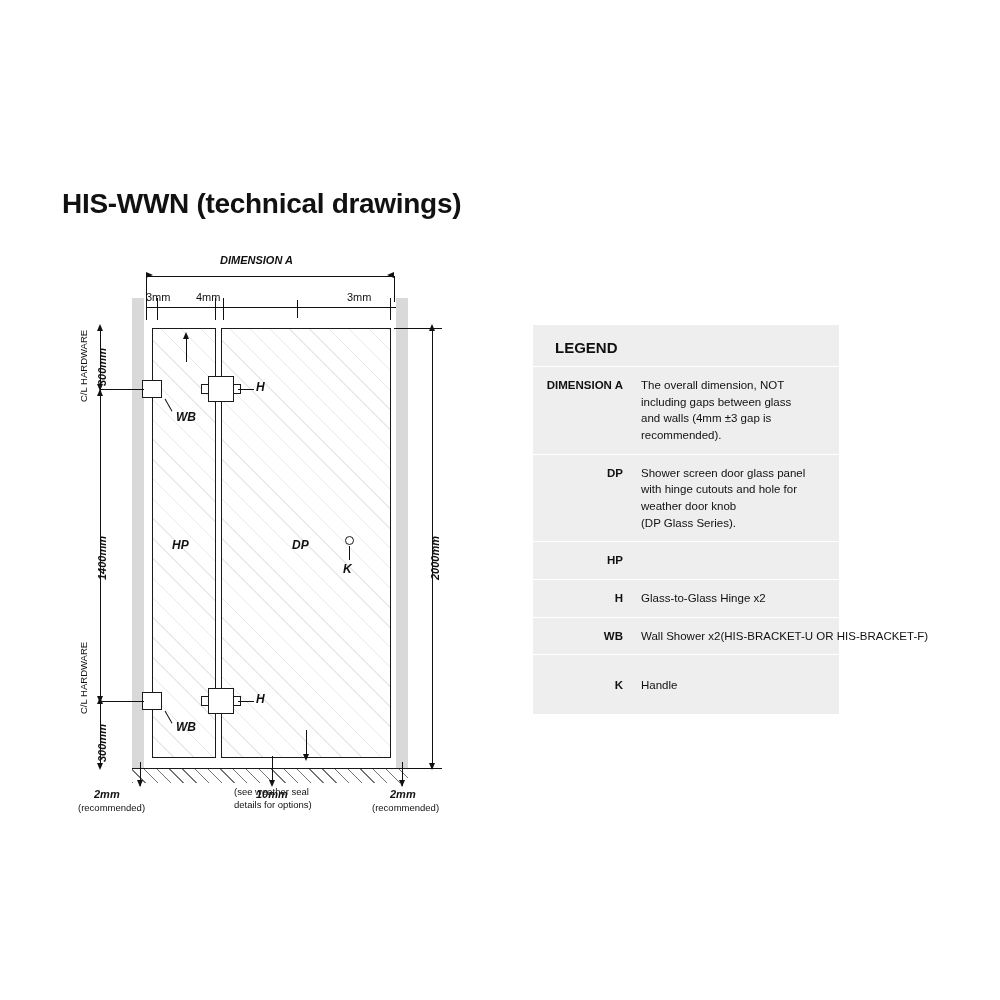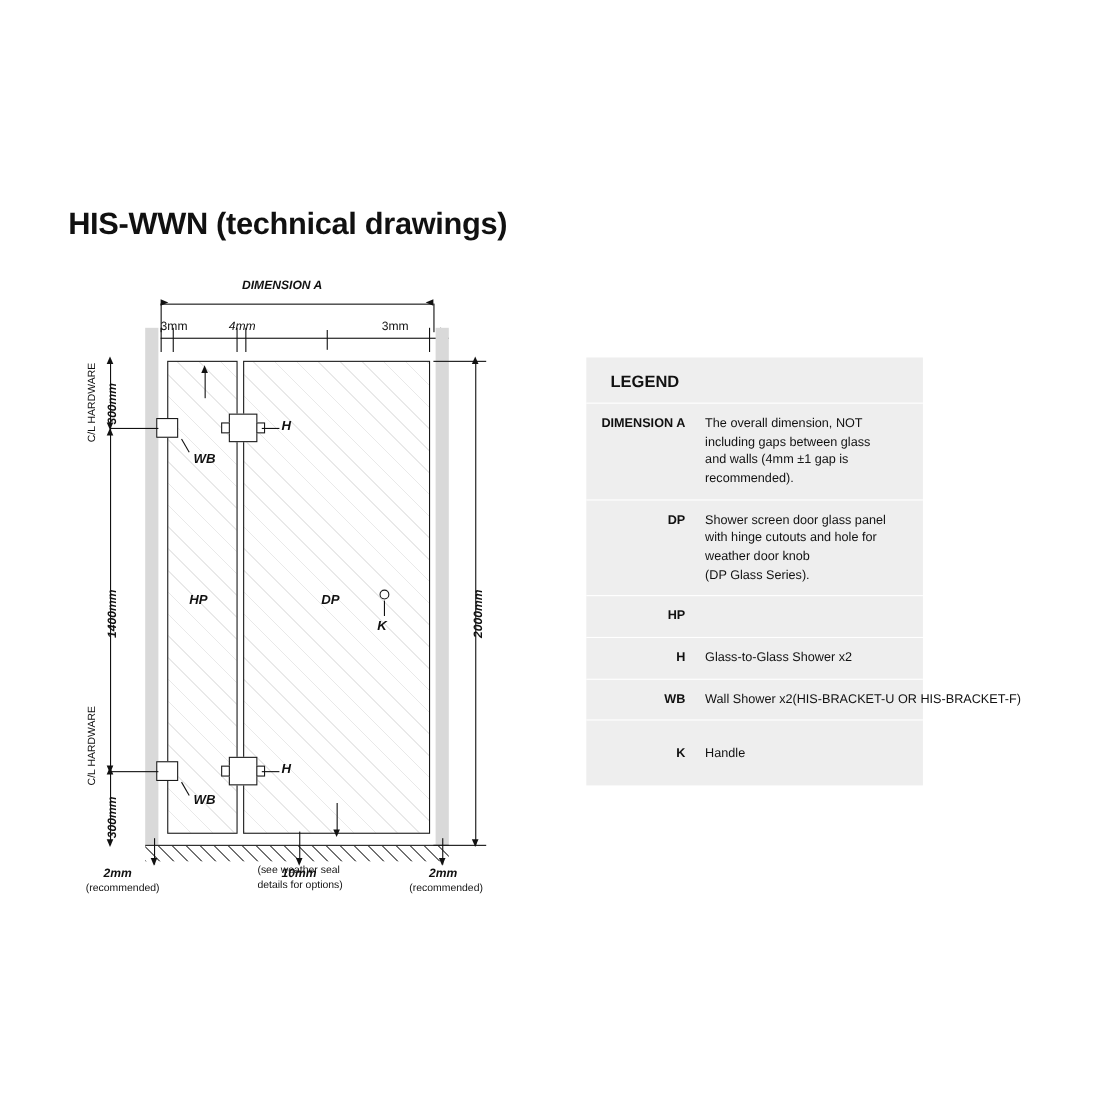--- a/index.html
+++ b/index.html
@@ -150,21 +150,21 @@
     <div class="dim h" style="left:86px;top:57px;width:262px;"></div>
     <div class="ext v" style="left:86px;top:48px;height:22px;"></div>
     <div class="ext v" style="left:97px;top:48px;height:22px;"></div>
     <div class="ext v" style="left:155px;top:48px;height:22px;"></div>
     <div class="ext v" style="left:163px;top:48px;height:22px;"></div>
     <div class="ext v" style="left:237px;top:50px;height:18px;"></div>
     <div class="ext v" style="left:330px;top:48px;height:22px;"></div>
     <div class="ext v" style="left:340px;top:48px;height:22px;"></div>
 
     <div class="dtxt" style="left:86px;top:41px;">3mm</div>
-    <div class="dtxt" style="left:148px;top:41px;font-style:italic;">4mm</div>
+    <div class="dtxt" style="left:136px;top:41px;">4mm</div>
     <div class="dtxt" style="left:287px;top:41px;">3mm</div>
 
     <div class="wall wall-left"></div>
     <div class="wall wall-right"></div>
 
     <div class="glass glass-hp"></div>
     <div class="glass glass-dp"></div>
     <div class="panel-label lbl-hp">HP</div>
     <div class="panel-label lbl-dp">DP</div>
 
@@ -239,36 +239,36 @@
 
   </div>
 
   <div class="legend">
     <div class="legend-title">LEGEND</div>
 
     <div class="lrow">
       <div class="k">DIMENSION A</div>
       <div class="v">The overall dimension, NOT
 including gaps between glass
-and walls (4mm ±1 gap is
+and walls (4mm ±3 gap is
 recommended).</div>
     </div>
     <div class="lrow">
       <div class="k">DP</div>
       <div class="v">Shower screen door glass panel
 with hinge cutouts and hole for
 weather door knob
 (DP Glass Series).</div>
     </div>
     <div class="lrow">
       <div class="k">HP</div>
     </div>
     <div class="lrow">
       <div class="k">H</div>
-      <div class="v">Glass-to-Glass Shower x2</div>
+      <div class="v">Glass-to-Glass Hinge x2</div>
     </div>
     <div class="lrow wide">
       <div class="k">WB</div>
       <div class="v">Wall Shower x2(HIS-BRACKET-U OR HIS-BRACKET-F)</div>
     </div>
     <div class="lrow">
       <div class="k" style="padding-top:22px;padding-bottom:20px;">K</div>
       <div class="v" style="padding-top:22px;padding-bottom:20px;">Handle</div>
     </div>
 

